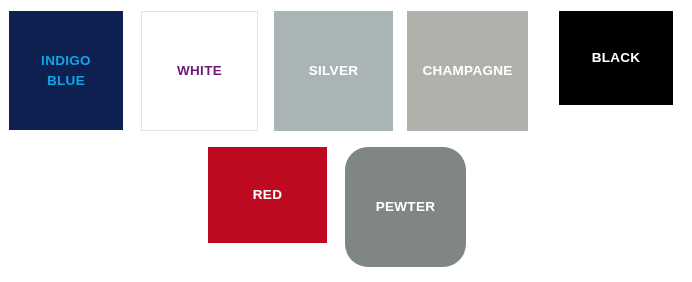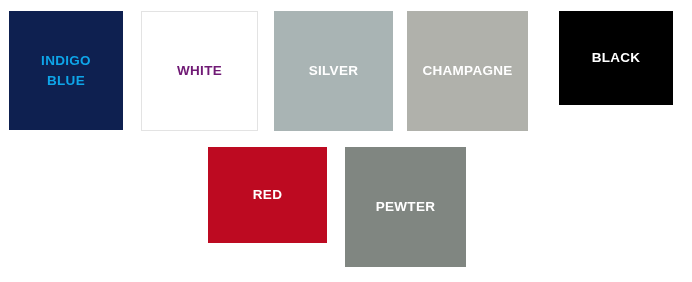--- a/index.html
+++ b/index.html
@@ -69,21 +69,21 @@
   }
 
   
   #swatch-indigo-blue { width: 114px; height: 119px; margin-right: 18px; }
   #swatch-white       { width: 117px; height: 120px; margin-right: 16px; border: 1px solid #e3e3e3; }
   #swatch-silver      { width: 119px; height: 120px; margin-right: 14px; }
   #swatch-champagne   { width: 121px; height: 120px; margin-right: 31px; }
   #swatch-black       { width: 114px; height: 94px; margin-right: 0; }
 
   #swatch-red         { width: 119px; height: 96px; margin-right: 18px; }
-  #swatch-pewter      { width: 121px; height: 120px; margin-right: 0; }
+  #swatch-pewter      { width: 121px; height: 120px; margin-right: 0; border-radius: 23px; }
 </style>
 </head>
 <body>
 
 <div id="swatch-board" style="background-color: rgb(255, 255, 255);">
 
   <div class="swatch-row" id="swatch-row-1">
 
     <div class="swatch" id="swatch-indigo-blue" style="background-color: rgb(14, 32, 80);">
       <span class="swatch-label" style="color: #0ea5e9;">INDIGO

